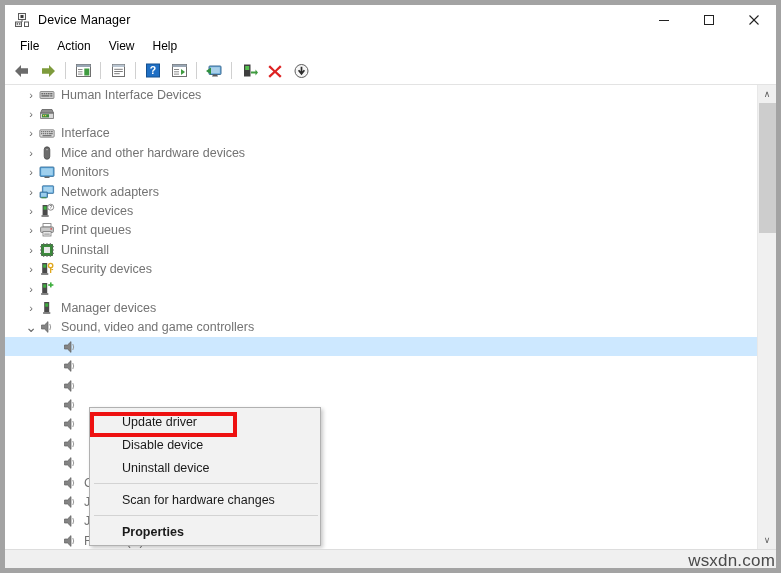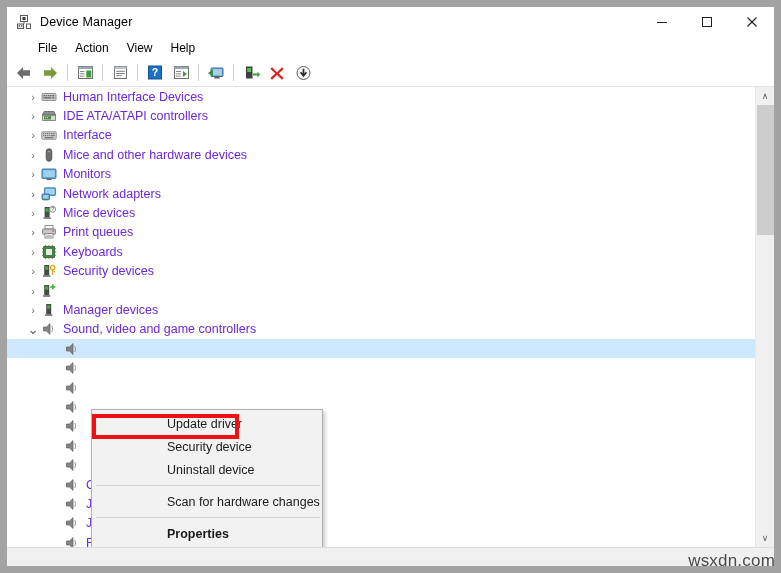--- a/index.html
+++ b/index.html
@@ -17,21 +17,21 @@
     position: relative;
   }
 
   
   .window {
     position: absolute;
     left: 0; top: 0;
     width: 781px;
     height: 573px;
     background: #ffffff;
-    border: 7px solid #a3a3a3;
+    border: 5px solid #a3a3a3;
     box-sizing: border-box;
     display: flex;
     flex-direction: column;
   }
 
   
   .titlebar {
     height: 30px;
     min-height: 30px;
     background: #ffffff;
@@ -64,21 +64,21 @@
     align-items: center;
     justify-content: center;
   }
 
   
   .menubar {
     height: 22px;
     min-height: 22px;
     display: flex;
     align-items: center;
-    padding-left: 22px;
+    padding-left: 6px;
     background: #ffffff;
   }
   .menubar .mitem {
     font-size: 12px;
     padding: 2px 9px;
     color: #000000;
     cursor: default;
   }
 
   
@@ -140,21 +140,21 @@
     font-size: 11px;
   }
   .ico {
     width: 16px; height: 16px;
     min-width: 16px;
     margin-right: 6px;
     position: relative;
   }
   .lbl {
     font-size: 12.5px;
-    color: #6d28d9;
+    color: #737373;
     line-height: 16px;
   }
 
   
   .vscroll {
     position: absolute;
     right: 0; top: 0;
     width: 19px;
     bottom: 0;
     background: #f0f0f0;
@@ -202,21 +202,20 @@
     z-index: 40;
   }
   .ctx-item {
     height: 23px;
     display: flex;
     align-items: center;
     padding-left: 32px;
     font-size: 12.5px;
     color: #1a1a1a;
     white-space: nowrap;
-    margin-left: 43px;
   }
   .ctx-item.bold { font-weight: bold; text-align: right; }
   .ctx-sep {
     height: 1px;
     background: #d3d3d3;
     margin: 4px 2px 4px 4px;
   }
 
   
   .redbox {
@@ -391,21 +390,20 @@
         <span class="chev">›</span>
         <span class="ico">
           <svg width="16" height="16" viewBox="0 0 16 16">
             <path d="M1.5 7 L14.5 7 L14.5 12.5 L1.5 12.5 Z" fill="#d8d8d8" stroke="#6f6f6f" stroke-width="0.8"></path>
             <path d="M3 3.5 L13 3.5 L14.5 7 L1.5 7 Z" fill="#8e8e8e" stroke="#5e5e5e" stroke-width="0.8"></path>
             <rect x="3" y="8.2" width="7" height="3.2" fill="#3c8a3c"></rect>
             <rect x="4" y="9" width="1.2" height="1.2" fill="#f0d24a"></rect>
             <rect x="6" y="9" width="1.2" height="1.2" fill="#f0d24a"></rect>
           </svg>
         </span>
-        <span class="lbl">IDE ATA/ATAPI controllers</span>
       </div>
 
       <div class="row indent1">
         <span class="chev">›</span>
         <span class="ico">
           <svg width="16" height="16" viewBox="0 0 16 16">
             <rect x="0.8" y="4.8" width="14.4" height="7.4" rx="1" fill="#dcdcdc" stroke="#777" stroke-width="0.8"></rect>
             <rect x="2" y="6" width="1.4" height="1.3" fill="#777"></rect>
               <rect x="4" y="6" width="1.4" height="1.3" fill="#777"></rect>
             <rect x="6" y="6" width="1.4" height="1.3" fill="#777"></rect>
@@ -505,21 +503,21 @@
                 <rect x="10.8" y="13.2" width="1" height="1.8"></rect>
               <rect x="1" y="4.2" width="1.8" height="1"></rect>
                 <rect x="1" y="7.5" width="1.8" height="1"></rect>
                 <rect x="1" y="10.8" width="1.8" height="1"></rect>
               <rect x="13.2" y="4.2" width="1.8" height="1"></rect>
                 <rect x="13.2" y="7.5" width="1.8" height="1"></rect>
                 <rect x="13.2" y="10.8" width="1.8" height="1"></rect>
             </g>
           </svg>
         </span>
-        <span class="lbl">Keyboards</span>
+        <span class="lbl">Uninstall</span>
       </div>
 
       <div class="row indent1">
         <span class="chev">›</span>
         <span class="ico">
           <svg width="16" height="16" viewBox="0 0 16 16">
             <rect x="3.2" y="2" width="5" height="10.2" fill="#4a4a4a"></rect>
             <rect x="4.2" y="3.3" width="3" height="3.4" fill="#3fae3f"></rect>
             <rect x="2.1" y="12.2" width="7.2" height="1.6" fill="#6a6a6a"></rect>
             <circle cx="11.6" cy="4.6" r="2.2" fill="none" stroke="#e0a81e" stroke-width="1.4"></circle>
@@ -677,21 +675,21 @@
             <rect x="7.2" y="10.4" width="1.4" height="1.4" fill="#f0d24a"></rect>
           </svg>
         </span>
         <span class="lbl">Storage controllers</span>
       </div>
 
     </div>
 
     <div class="ctxmenu">
       <div class="ctx-item">Update driver</div>
-      <div class="ctx-item">Security device</div>
+      <div class="ctx-item">Disable device</div>
       <div class="ctx-item">Uninstall device</div>
       <div class="ctx-sep"></div>
       <div class="ctx-item">Scan for hardware changes</div>
       <div class="ctx-sep"></div>
       <div class="ctx-item bold">Properties</div>
     </div>
 
     <div class="redbox"></div>
 
     <div class="vscroll">

